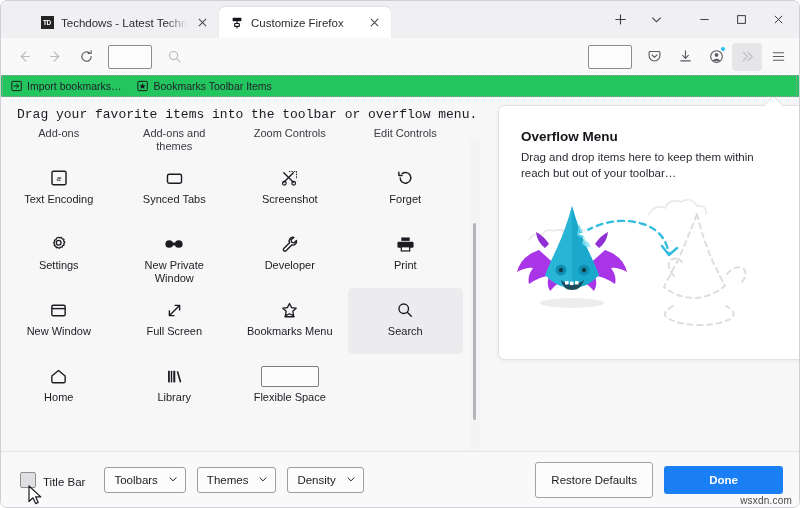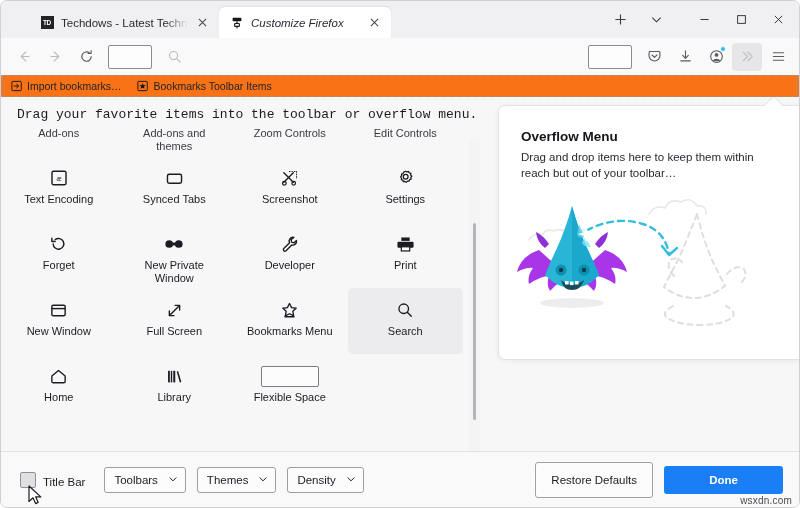--- a/index.html
+++ b/index.html
@@ -39,21 +39,20 @@
     color: #2b2a33;
     border-radius: 6px 6px 0 0;
     max-width: 190px;
     white-space: nowrap;
   }
   .tab.inactive { background: transparent; }
   .tab.active {
     background: #ffffff;
     box-shadow: 0 -1px 2px rgba(0,0,0,.07);
     width: 172px;
-    font-style: italic;
   }
   .tab-fav { width: 14px; height: 14px; flex: 0 0 14px; display: flex; align-items: center; justify-content: center; }
   .fav-td {
     width: 13px; height: 13px; background: #242424; color: #fff;
     font-size: 6.5px; font-weight: bold; letter-spacing: -0.3px;
     display: flex; align-items: center; justify-content: center;
     font-family: "Liberation Sans", sans-serif;
   }
   .tab-label {
     overflow: hidden; text-overflow: clip; flex: 1 1 auto;
@@ -111,21 +110,21 @@
     position: absolute; right: 5px; top: 3px;
     width: 6px; height: 6px; border-radius: 50%;
     background: #2ac3ef;
     border: 1px solid #f9f9fa;
   }
   .navbtn.overflow-hl { background: #e6e6e9; color: #c2c2c8; }
 
   
   .bmbar {
     height: 22px;
-    background: #f97316;
+    background: #22c55e;
     display: flex; align-items: center;
     padding-left: 7px;
     gap: 11px;
     border-top: 1px dotted #9a9aa0;
     border-bottom: 1px dotted #9a9aa0;
     position: relative;
   }
   .bmbar::before, .bmbar::after {
     content: ""; position: absolute; top: 0; bottom: 0; width: 1px;
     border-left: 1px dotted #9a9aa0;
@@ -504,34 +503,34 @@
                 <path d="M9.5 2.6 H17.4 V10.4"></path>
               </g>
             </svg>
           </div>
           <div class="lbl">Screenshot</div>
         </div>
 
         <div class="pitem">
           <div class="gl">
             <svg width="19" height="19" viewBox="0 0 20 20">
+              <path d="M4.4 9.4 A5.6 5.6 0 1 0 6.4 5" stroke="#1c1b22" stroke-width="1.5" fill="none" stroke-linecap="round"></path>
+              <path d="M3 3.4 V6.8 H6.4" stroke="#1c1b22" stroke-width="1.5" fill="none" stroke-linecap="round" stroke-linejoin="round"></path>
+            </svg>
+          </div>
+          <div class="lbl">Forget</div>
+        </div>
+        <div class="pitem">
+          <div class="gl">
+            <svg width="19" height="19" viewBox="0 0 20 20">
               <path d="M10 2.4 L11.5 3.1 L13.2 2.6 L14 4.2 L15.7 4.7 L15.4 6.4 L16.7 7.6 L15.6 8.9 L15.9 10.6 L14.3 11.2 L13.7 12.8 L12 12.7 L10.8 14 L9.4 13.1 L7.7 13.4 L7.2 11.8 L5.6 11.1 L5.9 9.5 L4.9 8.2 L6 7 L5.8 5.3 L7.4 4.8 L8.2 3.2 Z" stroke="#1c1b22" stroke-width="1.35" fill="none" stroke-linejoin="round"></path>
               <circle cx="10.2" cy="8.2" r="2.5" stroke="#1c1b22" stroke-width="1.35" fill="none"></circle>
             </svg>
           </div>
           <div class="lbl">Settings</div>
-        </div>
-        <div class="pitem">
-          <div class="gl">
-            <svg width="19" height="19" viewBox="0 0 20 20">
-              <path d="M4.4 9.4 A5.6 5.6 0 1 0 6.4 5" stroke="#1c1b22" stroke-width="1.5" fill="none" stroke-linecap="round"></path>
-              <path d="M3 3.4 V6.8 H6.4" stroke="#1c1b22" stroke-width="1.5" fill="none" stroke-linecap="round" stroke-linejoin="round"></path>
-            </svg>
-          </div>
-          <div class="lbl">Forget</div>
         </div>
         <div class="pitem">
           <div class="gl">
             <svg width="22" height="16" viewBox="0 0 24 14">
               <path d="M2.6 7 A4.2 4.2 0 0 1 11 7 A4.2 4.2 0 0 1 2.6 7 Z" fill="#1c1b22"></path>
               <path d="M13 7 A4.2 4.2 0 0 1 21.4 7 A4.2 4.2 0 0 1 13 7 Z" fill="#1c1b22"></path>
               <rect x="10.4" y="5.4" width="3.2" height="3.2" fill="#1c1b22"></rect>
             </svg>
           </div>
           <div class="lbl">New Private Window</div>

